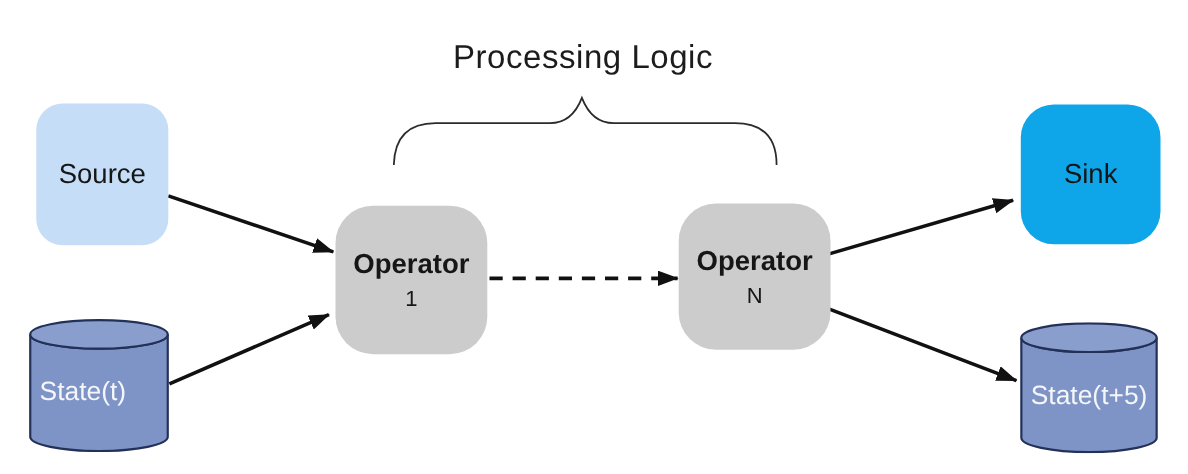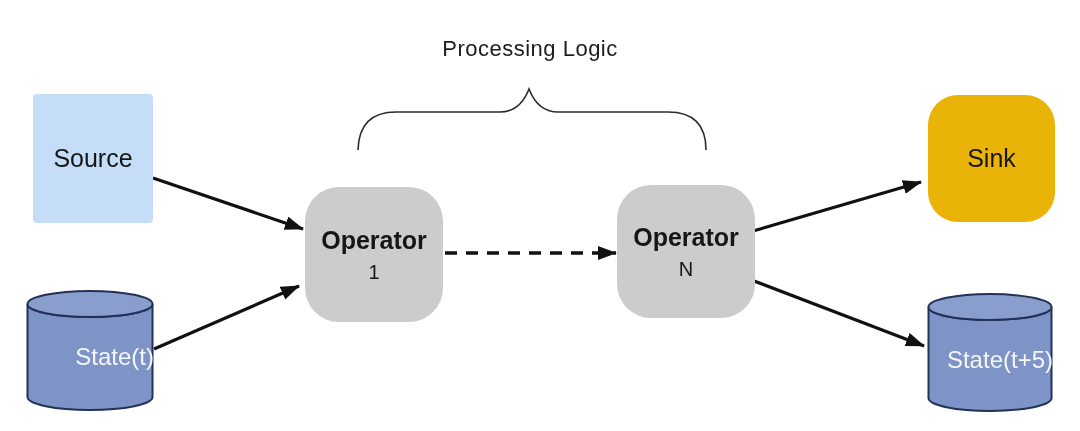--- a/index.html
+++ b/index.html
@@ -20,47 +20,47 @@
     left: 0; top: 0;
     width: 1080px;
     height: 431px;
   }
   .title {
     position: absolute;
     left: 380px;
     top: 36px;
     width: 300px;
     text-align: center;
-    font-size: 22px;
+    font-size: 30px;
     letter-spacing: 0.5px;
     color: #1c1c1c;
   }
   .node {
     position: absolute;
     display: flex;
     flex-direction: column;
     align-items: center;
     justify-content: center;
     box-sizing: border-box;
   }
   .box-label {
     font-size: 25px;
     color: #161616;
   }
   .source {
     left: 33px; top: 94px;
     width: 120px; height: 129px;
-    border-radius: 4px;
+    border-radius: 24px;
     background: #c6ddf7;
   }
   .sink {
     left: 928px; top: 95px;
     width: 127px; height: 127px;
     border-radius: 30px;
-    background: #eab308;
+    background: #0ea5e9;
   }
   .op1 {
     left: 305px; top: 187px;
     width: 138px; height: 135px;
     border-radius: 34px;
     background: #cccccc;
   }
   .opn {
     left: 617px; top: 185px;
     width: 138px; height: 133px;
@@ -92,23 +92,24 @@
   }
   .cyl svg {
     position: absolute;
     left: 0; top: 0;
     width: 100%; height: 100%;
   }
   .cyl-label {
     position: absolute;
     left: 0; right: 0;
     top: 53px;
-    text-align: right;
+    text-align: left;
     font-size: 24px;
     color: #f4f6fa;
+    padding-left: 10px;
   }
 </style>
 </head>
 <body>
 
 <div class="canvas">
 
   <svg class="overlay" viewBox="0 0 1080 431" xmlns="http://www.w3.org/2000/svg">
     <defs>
       <marker id="arrowhead" markerUnits="userSpaceOnUse" markerWidth="22" markerHeight="16" refX="18" refY="7" orient="auto">

